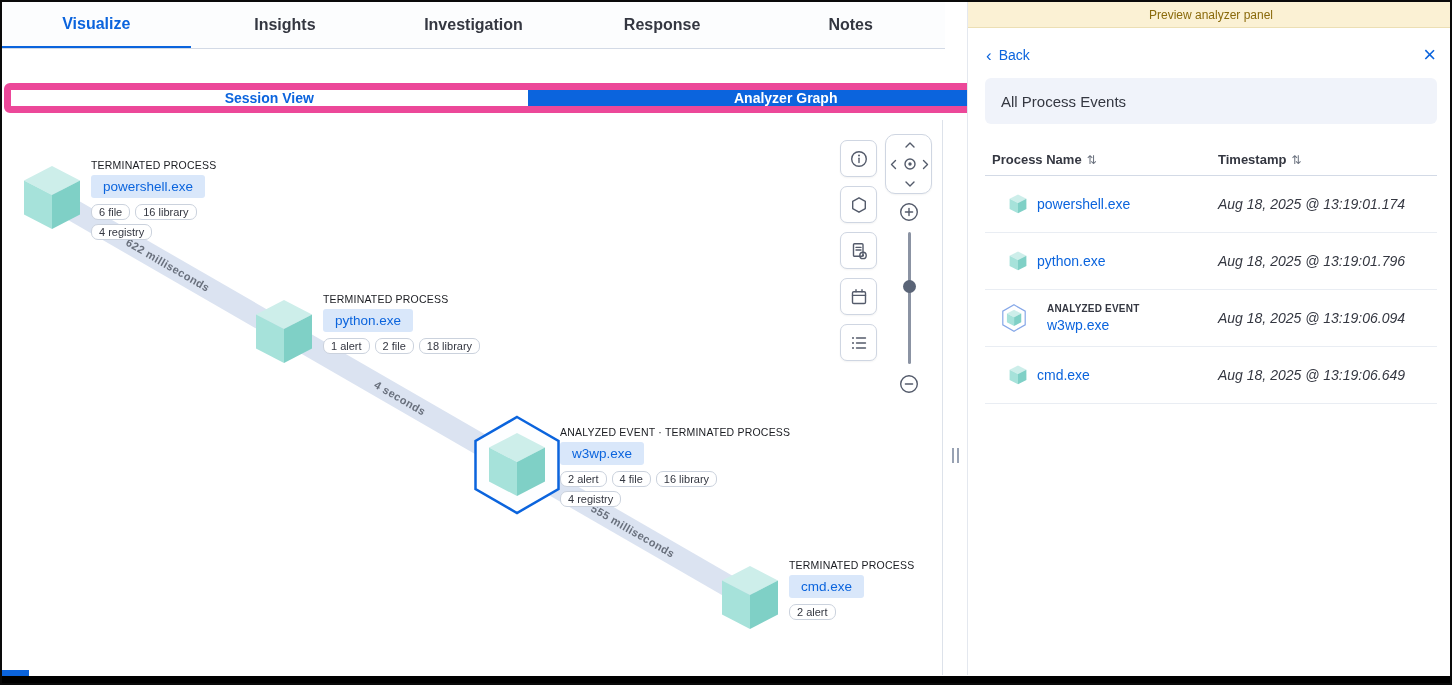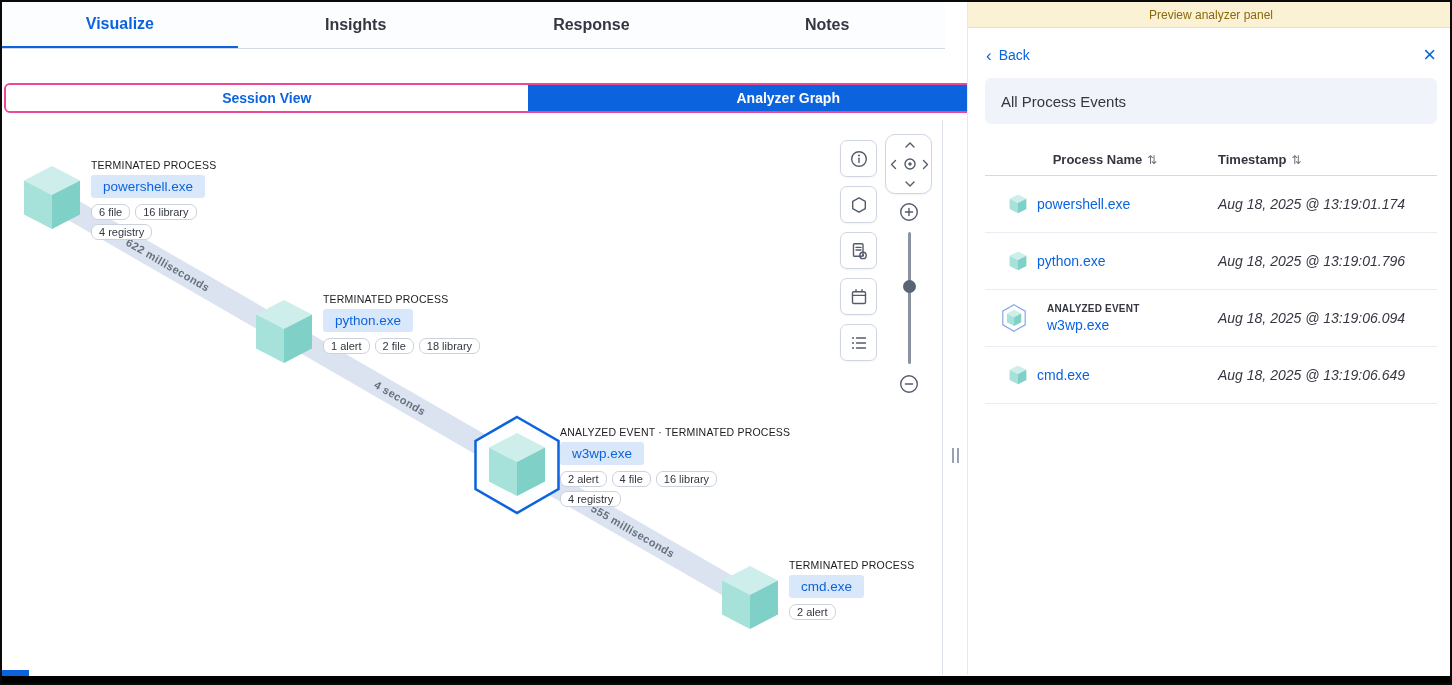--- a/index.html
+++ b/index.html
@@ -7,21 +7,21 @@
   body {
     font-family:"Liberation Sans", sans-serif;
     position:relative; background:#fff;
     border:2px solid #0a0a0a; overflow:hidden;
   }
   
   .main { position:absolute; left:0; top:0; width:943px; height:673px; background:#fff; }
   .tabs { position:absolute; left:0; top:0; width:943px; height:47px; display:flex; background:#fcfdfe; border-bottom:1px solid #d3dae6; }
   .tab { flex:1; height:100%; display:flex; align-items:center; justify-content:center; font-size:16px; font-weight:700; color:#343741; cursor:pointer; }
   .tab.active { color:#0b64dd; border-bottom:2px solid #0b64dd; }
-  .view-toggle { position:absolute; left:2px; top:81px; width:1047px; height:30px; display:flex; border:2px solid #ec4899; border-radius:6px; overflow:hidden; background:#fdba74; }
+  .view-toggle { position:absolute; left:2px; top:81px; width:1047px; height:30px; display:flex; border:7px solid #ec4899; border-radius:6px; overflow:hidden; background:#fdba74; }
   .vt { flex:1; border:none; font-family:"Liberation Sans",sans-serif; font-weight:600; font-size:14px; display:flex; align-items:center; justify-content:center; cursor:pointer; }
   .vt.left  { background:#fff; color:#0b64dd; }
   .vt.right { background:#0b64dd; color:#fff; }
   .graph { position:absolute; left:0; top:118px; width:941px; height:555px; background:#fff; border-right:1px solid #dde2ea; overflow:hidden; }
   
   .edge { position:absolute; height:22px; background:#dbe3f1; display:flex; align-items:center; justify-content:center; transform:translate(-50%,-50%) rotate(30deg); }
   .edge span { font-size:11px; font-weight:700; color:#69707d; letter-spacing:.4px; white-space:nowrap; }
   
   .node { position:absolute; width:62px; height:66px; cursor:pointer; }
   .cube { width:62px; height:66px; display:block; }
@@ -52,21 +52,21 @@
   .panel { position:absolute; left:965px; top:0; width:487px; height:673px; background:#fff; border-left:1px solid #e4e8ef; }
   .banner { height:26px; background:#fbf1d4; border-bottom:1px solid #ecdfb4; display:flex; align-items:center; justify-content:center; font-size:12px; color:#8a6a0b; }
   .panel-head { height:38px; margin-top:8px; display:flex; align-items:center; justify-content:space-between; padding:0 18px; }
   .back { color:#0b64dd; font-size:14px; display:flex; gap:7px; align-items:center; cursor:pointer; }
   .back .chev { font-size:17px; line-height:1; }
   .close { color:#0b64dd; font-size:22px; line-height:1; cursor:pointer; background:none; border:none; font-family:"Liberation Sans",sans-serif; }
   .title-box { margin:4px 17px 0; height:46px; background:#f0f3fa; border-radius:6px; display:flex; align-items:center; padding:0 16px; font-size:15px; color:#343741; }
   .table { margin:20px 17px 0; }
   .thead { display:flex; height:32px; align-items:center; border-bottom:1px solid #d3dae6; }
   .th { font-size:13px; font-weight:700; color:#343741; display:flex; align-items:center; gap:5px; cursor:pointer; }
-  .th.cname { width:233px; padding-left:7px;justify-content:center; }
+  .th.cname { width:233px; padding-left:7px; }
   .sort { font-size:12px; color:#69707d; font-weight:400; }
   .row { display:flex; align-items:center; min-height:57px; border-bottom:1px solid #e9edf3; }
   .cell-name { width:233px; display:flex; align-items:center; gap:10px; padding-left:24px; }
   .cell-name.an { padding-left:16px;gap:20px; }
   .plink { color:#0b64dd; font-size:14px; cursor:pointer; }
   .stack { display:flex; flex-direction:column; gap:3px; }
   .mini-kind { font-size:10px; font-weight:700; color:#343741; letter-spacing:.2px; }
   .cell-ts { font-size:14px; color:#343741;font-style:italic; }
   
   .footer { position:absolute; left:0; bottom:0; width:100%; height:7px; background:#000; }
@@ -76,20 +76,23 @@
 <body>
 
 <div class="main">
 
   <nav class="tabs">
     <div class="tab active">
         <span>Visualize</span>
       </div>
     <div class="tab">
         <span>Insights</span>
+      </div>
+    <div class="tab">
+        <span>Investigation</span>
       </div>
     <div class="tab">
         <span>Response</span>
       </div>
     <div class="tab">
         <span>Notes</span>
       </div>
   </nav>
 
   <div class="view-toggle">

